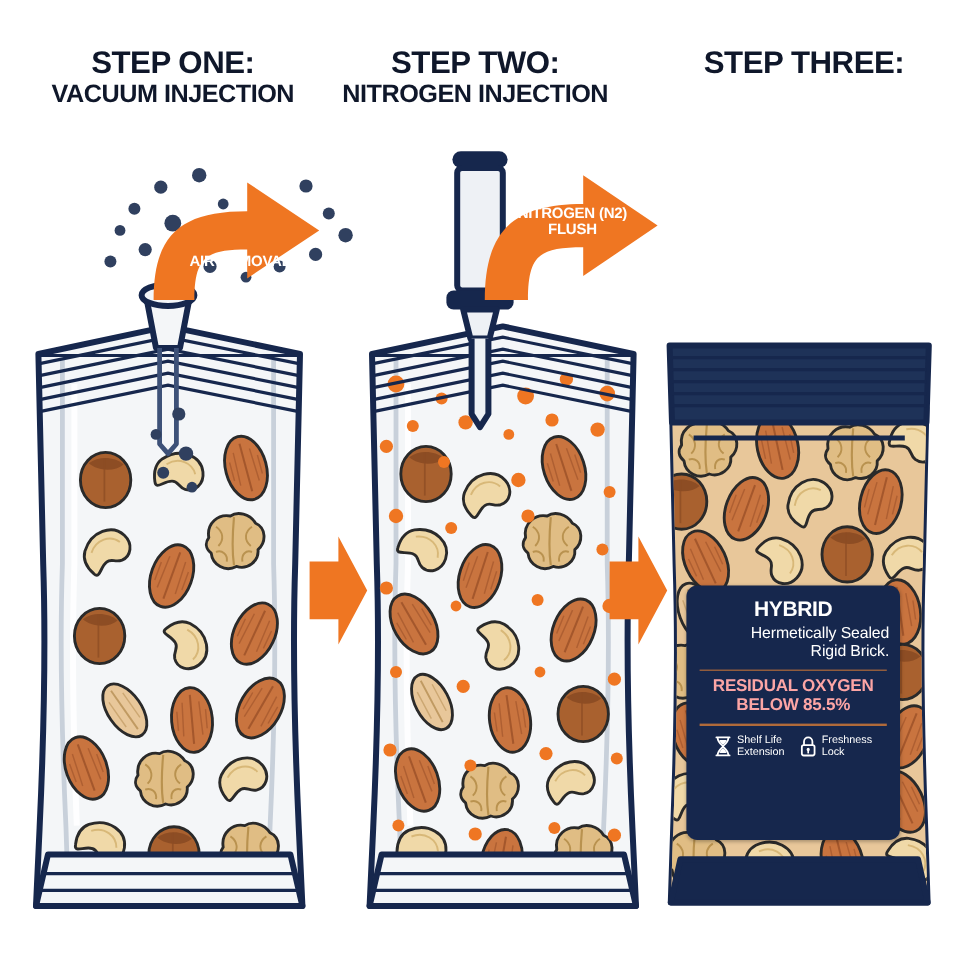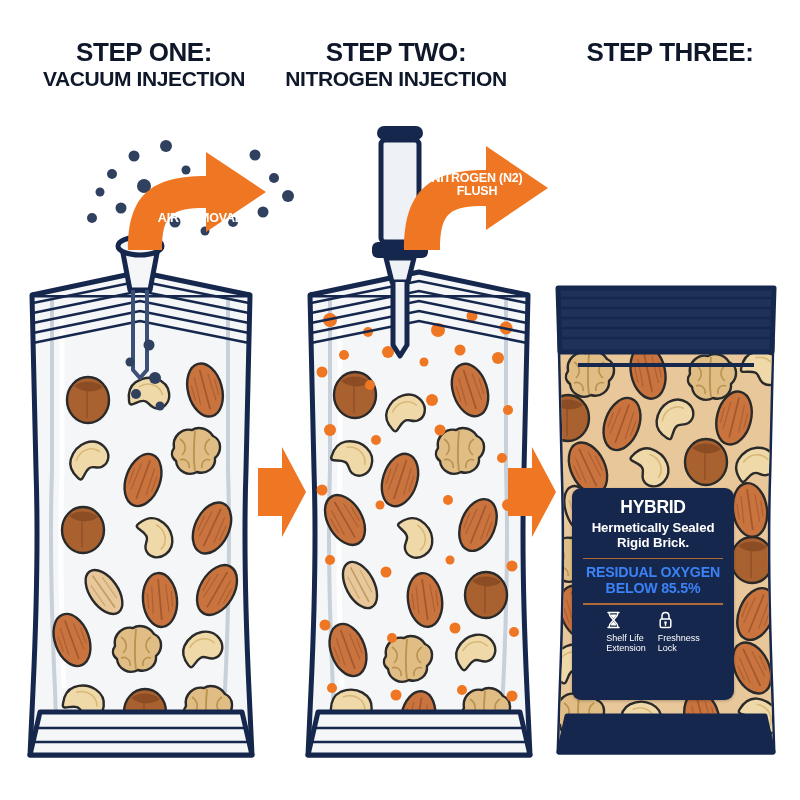--- a/index.html
+++ b/index.html
@@ -39,47 +39,48 @@
     pointer-events: none;
   }
   #lbl-air  { left: 140px; top: 180px; width: 120px; font-size: 12.5px; letter-spacing: -0.2px; margin-top: 32px; }
   #lbl-n2   { left: 418px; top: 172px; width: 118px; font-size: 12.5px; letter-spacing: -0.2px; }
   #lbl-n2 .n2b { display: block; }
 
   
   #result-card {
     position: absolute;
     left: 572px; top: 488px;
-    width: 162px; height: 212px;
+    width: 178px; height: 212px;
     background: #16274d;
     border-radius: 9px;
     padding: 10px 9px 8px 9px;
     color: #ffffff;
     text-align: center;
     box-shadow: 0 1px 3px rgba(0,0,0,.25);
   }
   #result-card .title {
     font-size: 17.5px; font-weight: 700; line-height: 1.03;
     letter-spacing: -0.3px;
   }
   #result-card .subtitle {
     margin-top: 5px;
-    font-size: 13.2px; font-weight: 700; line-height: 1.13;
+    font-size: 13.2px; font-weight: 400; line-height: 1.13;
     letter-spacing: -0.1px;
+    text-align: right;
   }
   .rule { height: 1.4px; background: #b06a3a; margin: 7px 2px 6px 2px; }
   #result-card .highlight {
-    color: #3b82f6; font-weight: 700; font-size: 14.2px;
+    color: #fca5a5; font-weight: 700; font-size: 14.2px;
     line-height: 1.1; letter-spacing: -0.2px;
   }
   #badges {
     display: flex; justify-content: center; gap: 12px;
     margin-top: 2px;
   }
-  .badge { display: flex; align-items: flex-start; gap: 4px; flex-direction: column; }
+  .badge { display: flex; align-items: flex-end; gap: 4px; }
   .badge .btxt {
     font-size: 9px; line-height: 1.12; text-align: left;
     font-weight: 400; color: #ffffff;
   }
   .badge svg { display: block; flex: 0 0 auto; }
 </style>
 </head>
 <body>
 
 <div id="stage">

